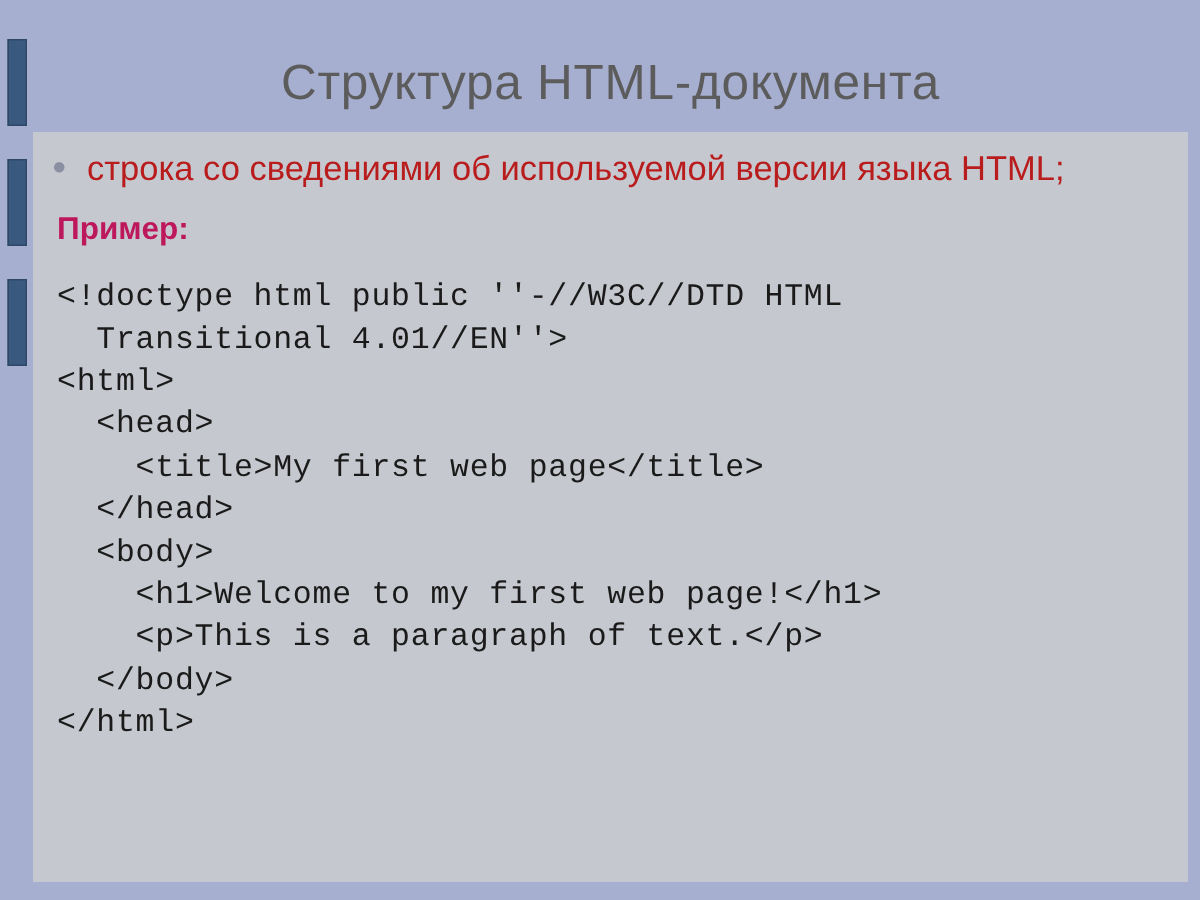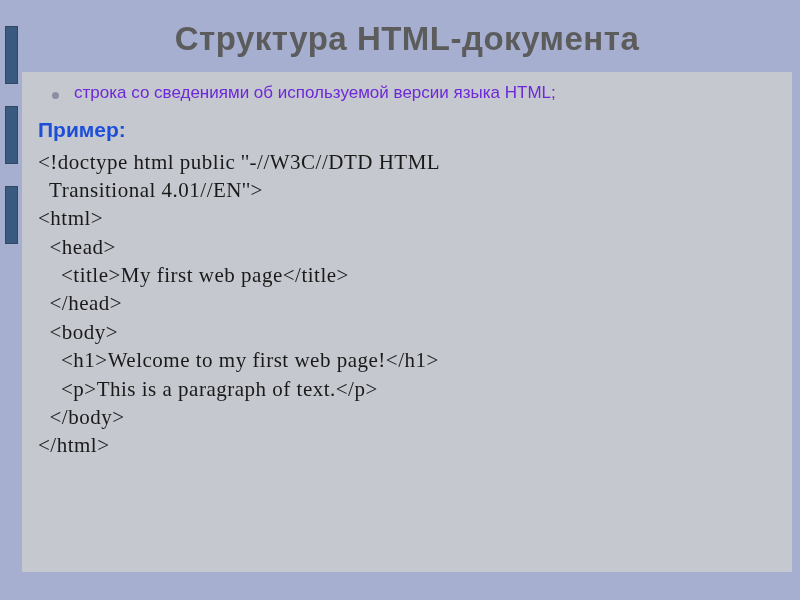--- a/index.html
+++ b/index.html
@@ -25,62 +25,61 @@
   }
   .mark.m1 { top: 26px; }
   .mark.m2 { top: 106px; }
   .mark.m3 { top: 186px; }
   .content {
     position: absolute;
     left: 22px; right: 8px; top: 0; bottom: 0;
   }
   .title {
     font-size: 33px;
-    font-weight: bold;
+    font-weight: normal;
     color: #5c5c5c;
     text-align: center;
-    padding: 20px 10px 14px;
+    padding: 36px 10px 14px;
     letter-spacing: 0.5px;
   }
   .body-area {
     background: #c6c8cf;
     padding: 10px 18px 20px 34px;
     min-height: 500px;
   }
   ul.bullets {
     list-style: none;
     margin-bottom: 14px;
   }
   ul.bullets li {
     position: relative;
-    font-size: 17px;
-    color: #6d28d9;
+    font-size: 23px;
+    color: #b91c1c;
     line-height: 1.28;
     padding-left: 2px;
     margin-bottom: 4px;
-    margin-left: 16px;
   }
   ul.bullets li::before {
     content: "";
     position: absolute;
     left: -20px;
     top: 10px;
     width: 7px;
     height: 7px;
     background: #8a8fa2;
     border-radius: 50%;
   }
   .example-label {
     font-size: 21px;
     font-weight: bold;
-    color: #1d4ed8;
-    margin: 10px 0 6px -18px;
+    color: #be185d;
+    margin: 10px 0 20px -18px;
   }
   .code {
-    font-family: Liberation Serif, serif;
+    font-family: Liberation Mono, monospace;
     font-size: 21px;
     color: #1a1a1a;
     white-space: pre;
     line-height: 1.35;
     margin-left: -18px;
     letter-spacing: 0.5px;
   }
 </style>
 </head>
 <body>

